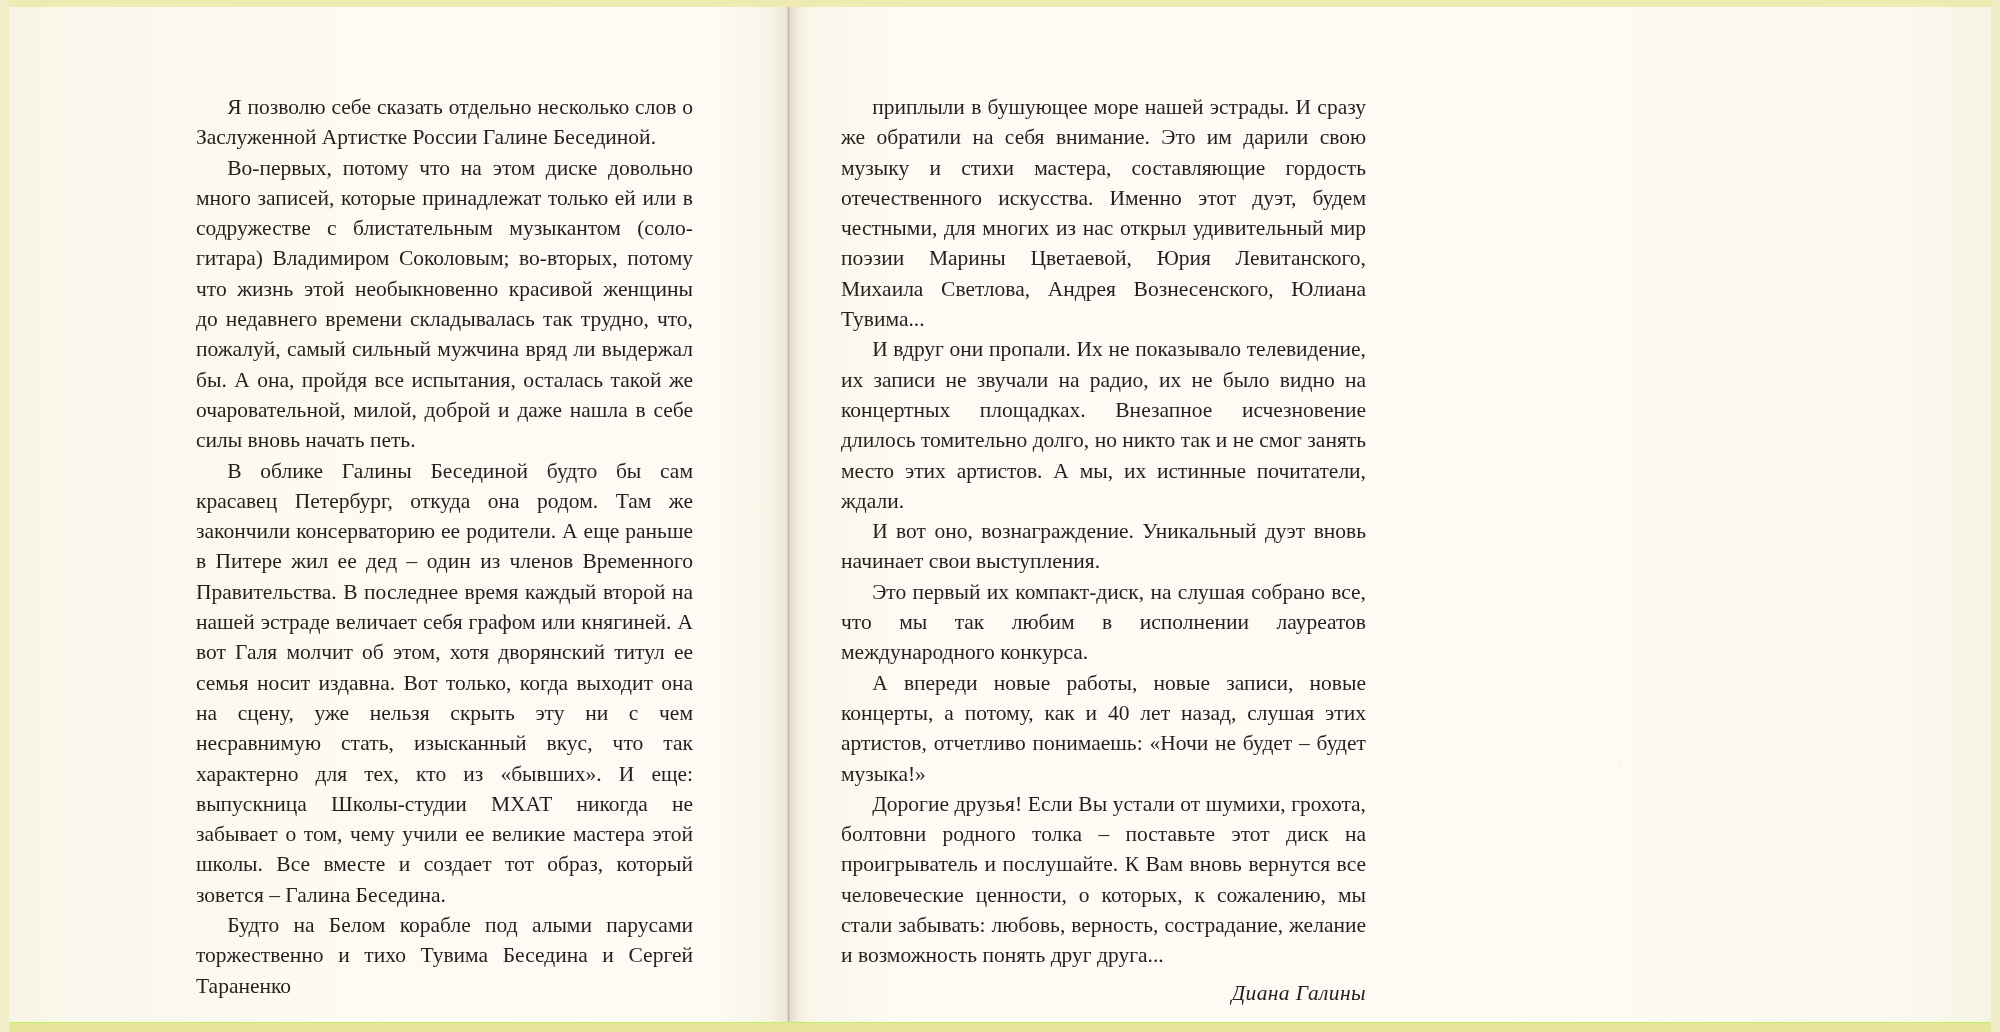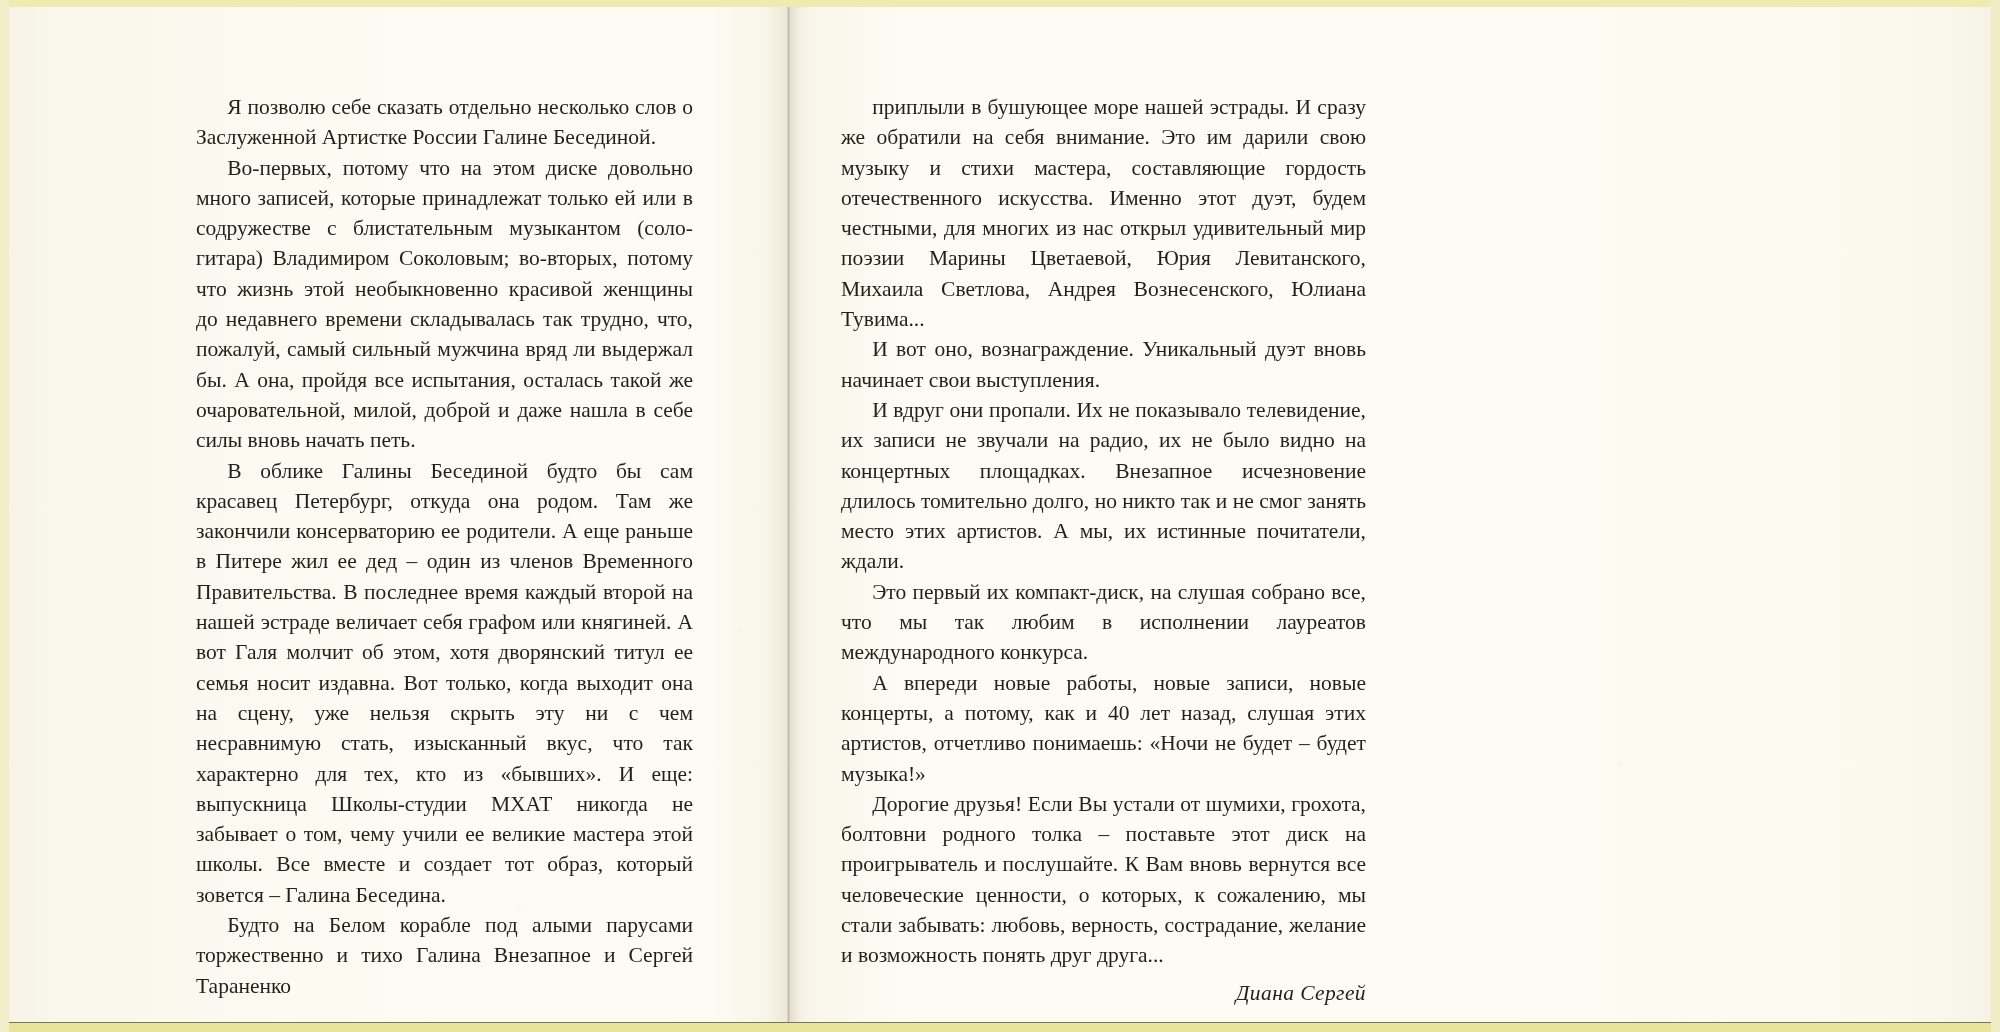--- a/index.html
+++ b/index.html
@@ -14,21 +14,21 @@
     overflow: hidden;
     position: relative;
   }
 
   
   #scan-page {
     position: absolute;
     left: 0; top: 0;
     width: 2000px;
     height: 1032px;
-    background: #737373;
+    background: #bef264;
   }
 
   
   #paper-spread {
     position: absolute;
     left: 8px;
     top: 6px;
     width: 1984px;
     height: 1016px;
     background:
@@ -146,27 +146,27 @@
 
   <div class="scan-edge top"></div>
   <div class="scan-edge bottom"></div>
   <div class="scan-edge-side left"></div>
   <div class="scan-edge-side right"></div>
 
   <div class="column" id="left-column">
     <p class="para">Я позволю себе сказать отдельно несколько слов о Заслуженной Артистке России Галине Бесединой.</p>
     <p class="para">Во-первых, потому что на этом диске довольно много записей, которые принадлежат только ей или в содружестве с блистательным музыкантом (соло-гитара) Владимиром Соколовым; во-вторых, потому что жизнь этой необыкновенно красивой женщины до недавнего времени складывалась так трудно, что, пожалуй, самый сильный мужчина вряд ли выдержал бы. А она, пройдя все испытания, осталась такой же очаровательной, милой, доброй и даже нашла в себе силы вновь начать петь.</p>
     <p class="para">В облике Галины Бесединой будто бы сам красавец Петербург, откуда она родом. Там же закончили консерваторию ее родители. А еще раньше в Питере жил ее дед – один из членов Временного Правительства. В последнее время каждый второй на нашей эстраде величает себя графом или княгиней. А вот Галя молчит об этом, хотя дворянский титул ее семья носит издавна. Вот только, когда выходит она на сцену, уже нельзя скрыть эту ни с чем несравнимую стать, изысканный вкус, что так характерно для тех, кто из «бывших». И еще: выпускница Школы-студии МХАТ никогда не забывает о том, чему учили ее великие мастера этой школы. Все вместе и создает тот образ, который зовется – Галина Беседина.</p>
-    <p class="para">Будто на Белом корабле под алыми парусами торжественно и тихо Галина Внезапное и Сергей Тараненко</p>
+    <p class="para">Будто на Белом корабле под алыми парусами торжественно и тихо Тувима Беседина и Сергей Тараненко</p>
   </div>
 
   <div class="column" id="right-column">
     <p class="para">приплыли в бушующее море нашей эстрады. И сразу же обратили на себя внимание. Это им дарили свою музыку и стихи мастера, составляющие гордость отечественного искусства. Именно этот дуэт, будем честными, для многих из нас открыл удивительный мир поэзии Марины Цветаевой, Юрия Левитанского, Михаила Светлова, Андрея Вознесенского, Юлиана Тувима...</p>
+    <p class="para">И вдруг они пропали. Их не показывало телевидение, их записи не звучали на радио, их не было видно на концертных площадках. Внезапное исчезновение длилось томительно долго, но никто так и не смог занять место этих артистов. А мы, их истинные почитатели, ждали.</p>
     <p class="para">И вот оно, вознаграждение. Уникальный дуэт вновь начинает свои выступления.</p>
-    <p class="para">И вдруг они пропали. Их не показывало телевидение, их записи не звучали на радио, их не было видно на концертных площадках. Внезапное исчезновение длилось томительно долго, но никто так и не смог занять место этих артистов. А мы, их истинные почитатели, ждали.</p>
     <p class="para">Это первый их компакт-диск, на слушая собрано все, что мы так любим в исполнении лауреатов международного конкурса.</p>
     <p class="para">А впереди новые работы, новые записи, новые концерты, а потому, как и 40 лет назад, слушая этих артистов, отчетливо понимаешь: «Ночи не будет – будет музыка!»</p>
     <p class="para">Дорогие друзья! Если Вы устали от шумихи, грохота, болтовни родного толка – поставьте этот диск на проигрыватель и послушайте. К Вам вновь вернутся все человеческие ценности, о которых, к сожалению, мы стали забывать: любовь, верность, сострадание, желание и возможность понять друг друга...</p>
-    <p class="signature">Диана Сергей</p>
+    <p class="signature">Диана Галины</p>
   </div>
 
   <div id="paper-noise"></div>
 </div>
 
 </body></html>

